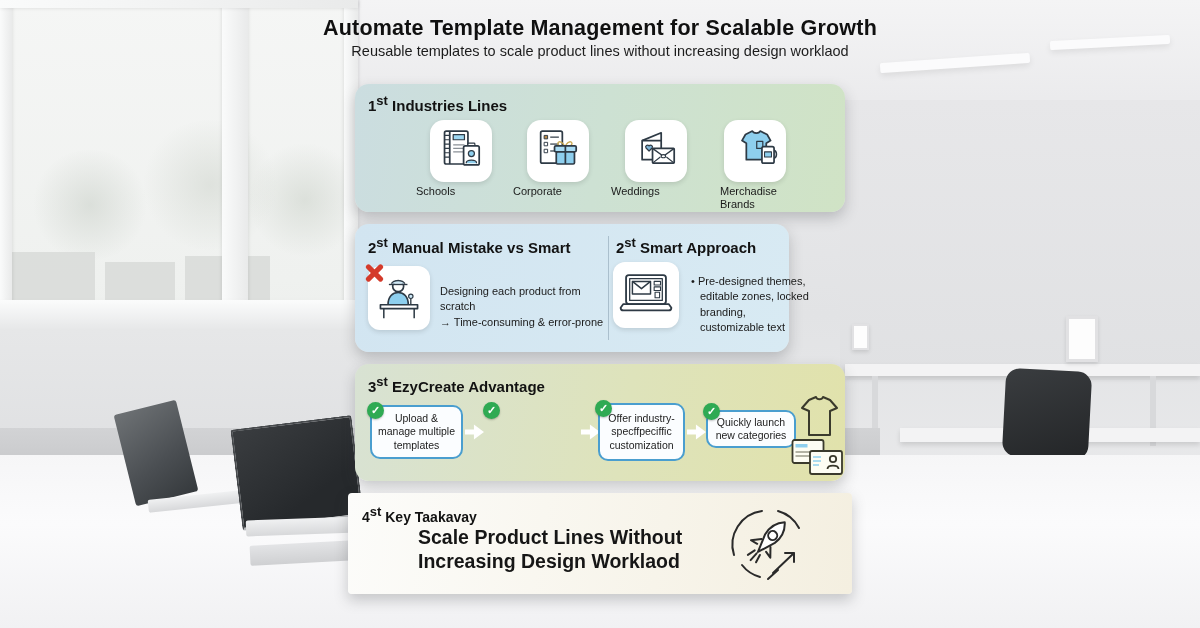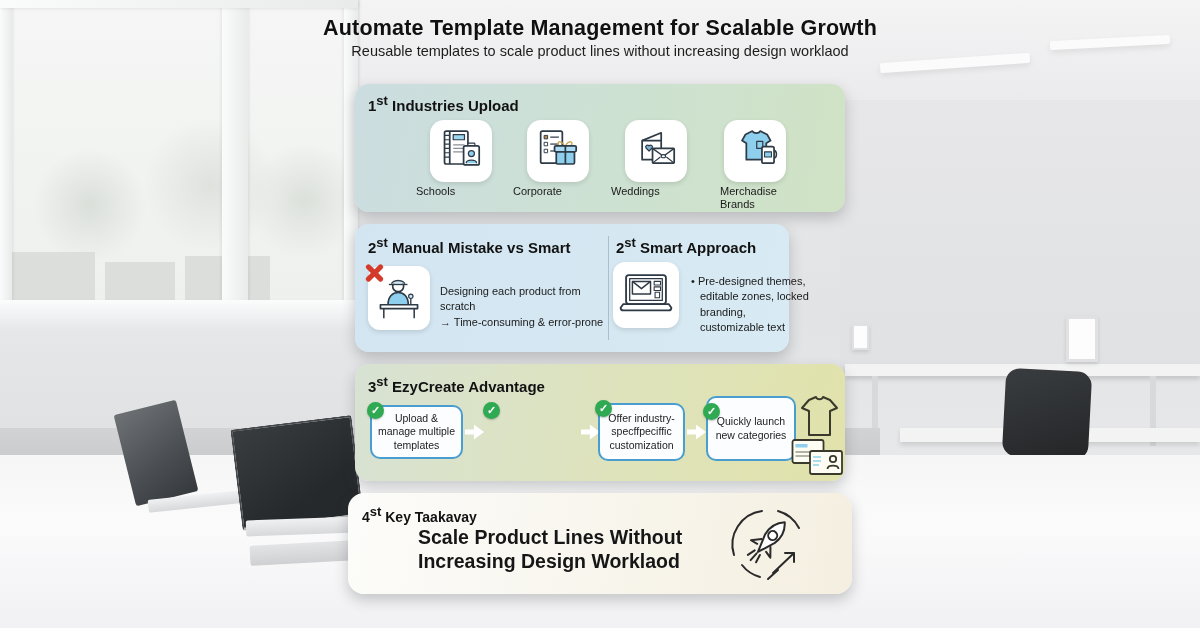--- a/index.html
+++ b/index.html
@@ -32,21 +32,21 @@
   .pole{background:#a2a4a6;}
   .frame{background:#fdfdfd;border:3px solid #e1e1e3;box-shadow:0 2px 4px rgba(0,0,0,.12);}
 
   
   .title{left:0;top:16px;width:1200px;text-align:center;font-size:21.5px;font-weight:bold;letter-spacing:.2px;color:#101010;}
   .subtitle{left:0;top:43px;width:1200px;text-align:center;font-size:14.5px;color:#1c1c1c;}
   .panel{border-radius:14px;box-shadow:0 6px 14px rgba(50,55,60,.25);}
   .p1{left:355px;top:84px;width:490px;height:128px;background:linear-gradient(100deg,#cbdde0 0%,#cde1d3 50%,#d0e3c5 100%);}
   .p2{left:355px;top:224px;width:434px;height:128px;background:linear-gradient(100deg,#d2e5f1 0%,#d8eaf3 100%);}
   .p3{left:355px;top:364px;width:490px;height:117px;background:linear-gradient(100deg,#d8e2d3 0%,#dee3bb 55%,#e1e2ab 100%);}
-  .p4{left:348px;top:493px;width:504px;height:101px;border-radius:16px;background:linear-gradient(100deg,#fcfcfa 0%,#f4efe0 100%);}
+  .p4{left:348px;top:493px;width:504px;height:101px;border-radius:4px;background:linear-gradient(100deg,#fcfcfa 0%,#f4efe0 100%);}
   .phead{font-size:15px;font-weight:bold;color:#121212;}
   .phead sup{font-size:13px;}
   .tile{background:#fff;border-radius:14px;box-shadow:0 2px 5px rgba(0,0,0,.12);display:flex;align-items:center;justify-content:center;}
   .tile-label{font-size:11px;line-height:1.15;color:#1a1a1a;}
   .divider{width:1px;background:#93a9b8;opacity:.65;}
   .body-text{font-size:11px;line-height:1.4;color:#1a1a1a;}
   .step{background:#fbfdff;border:2px solid #4a9ecf;border-radius:10px;display:flex;align-items:center;justify-content:center;
         font-size:10.5px;line-height:1.25;text-align:center;color:#1c1c1c;padding:3px 4px;}
   .check{width:17px;height:17px;border-radius:50%;background:#2faa53;color:#fff;display:flex;align-items:center;justify-content:center;
          font-size:11px;font-weight:bold;box-shadow:0 1px 2px rgba(0,0,0,.25);}
@@ -103,21 +103,21 @@
     <div class="laptop-base abs" style="left:246px;top:518px;width:142px;height:16px;transform:rotate(-2deg);"></div>
     <div class="notebook abs" style="left:250px;top:543px;width:106px;height:20px;transform:rotate(-3deg);"></div>
   </div>
 
   <div class="title abs">Automate Template Management for Scalable Growth</div>
   <div class="subtitle abs">Reusable templates to scale product lines without increasing design worklaod</div>
 
   <div class="panel p1 abs">
     <div class="phead abs" style="left:13px;top:9px;">
       <span>1</span><sup>st</sup>
-      <span>Industries Upload</span>
+      <span>Industries Lines</span>
     </div>
 
     <div class="tile abs" style="left:75px;top:36px;width:62px;height:62px;">
       <svg width="52" height="52" viewBox="0 0 60 60">
         <g fill="none" stroke="#2e3a45" stroke-width="2" stroke-linejoin="round">
           <rect x="11" y="7" width="27" height="38" rx="2" fill="#fff"></rect>
           <line x1="17" y1="7" x2="17" y2="45"></line>
           <path d="M11 12h6M11 17h6M11 22h6M11 27h6M11 32h6M11 37h6" stroke-width="1.3"></path>
           <rect x="21" y="11" width="13" height="6" fill="#9ed7f2" stroke-width="1.4"></rect>
           <path d="M21 23h13M21 27h13M21 31h13" stroke="#8a9096" stroke-width="1.4"></path>
@@ -242,21 +242,21 @@
 
     <div class="check abs" style="left:128px;top:38px;">✓</div>
     <div class="flow-arrow abs" style="left:226px;top:59px;"></div>
 
     <div class="step abs" style="left:243px;top:39px;width:87px;height:58px;">
       <span>Offer industry-specffpeciffic customization</span>
     </div>
     <div class="check abs" style="left:240px;top:36px;">✓</div>
     <div class="flow-arrow abs" style="left:332px;top:59px;"></div>
 
-    <div class="step abs" style="left:351px;top:32px;width:90px;height:65px;">
+    <div class="step abs" style="left:351px;top:46px;width:90px;height:38px;">
       <span>Quickly launch new categories</span>
     </div>
     <div class="check abs" style="left:348px;top:39px;">✓</div>
 
     <svg class="abs" style="left:440px;top:30px;" width="48" height="44" viewBox="0 0 48 44">
       <path d="M14 6L21 3c1 3 6 3 7 0l7 3 7 8-7 3v24H14V17l-7-3z" fill="none" stroke="#3a3a2c" stroke-width="2" stroke-linejoin="round"></path>
     </svg>
     <svg class="abs" style="left:436px;top:74px;" width="54" height="38" viewBox="0 0 54 38">
       <g fill="#fdfdf3" stroke="#3a3a2c" stroke-width="1.8" stroke-linejoin="round">
         <rect x="1.5" y="2" width="31" height="23" rx="2"></rect>

